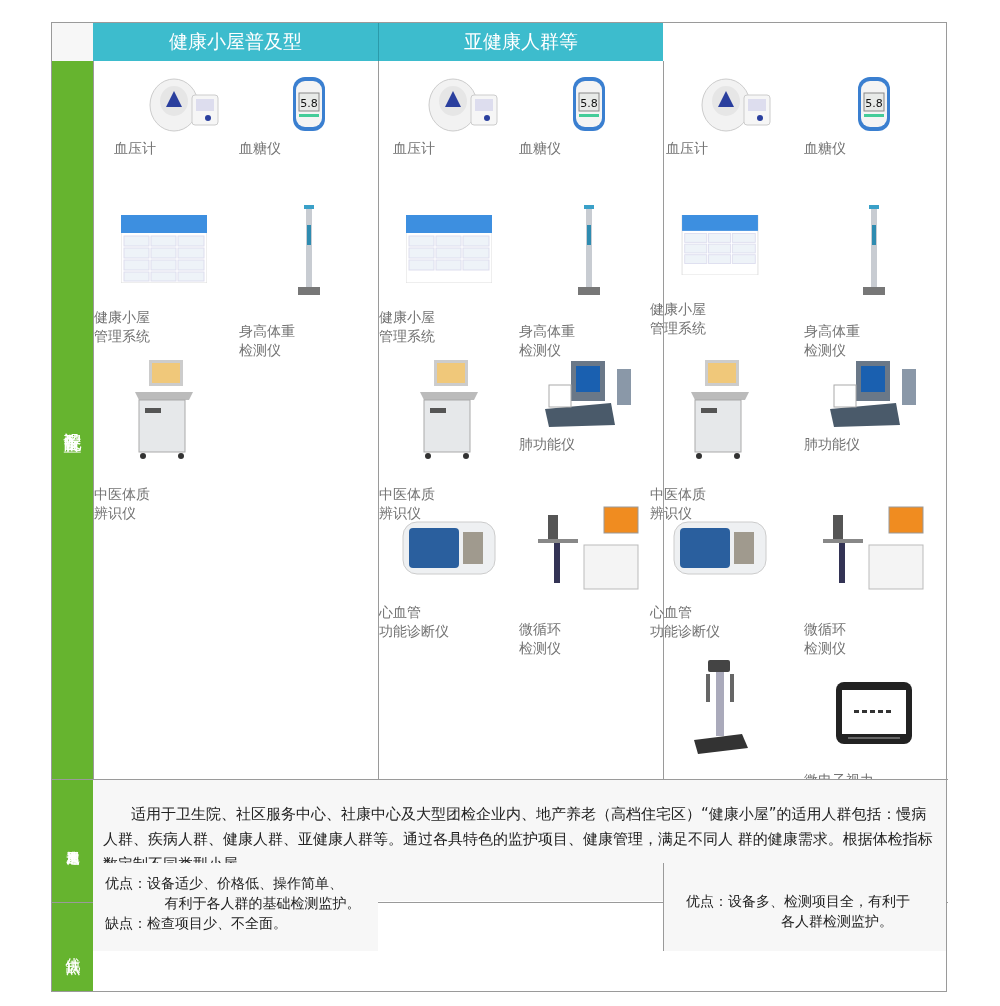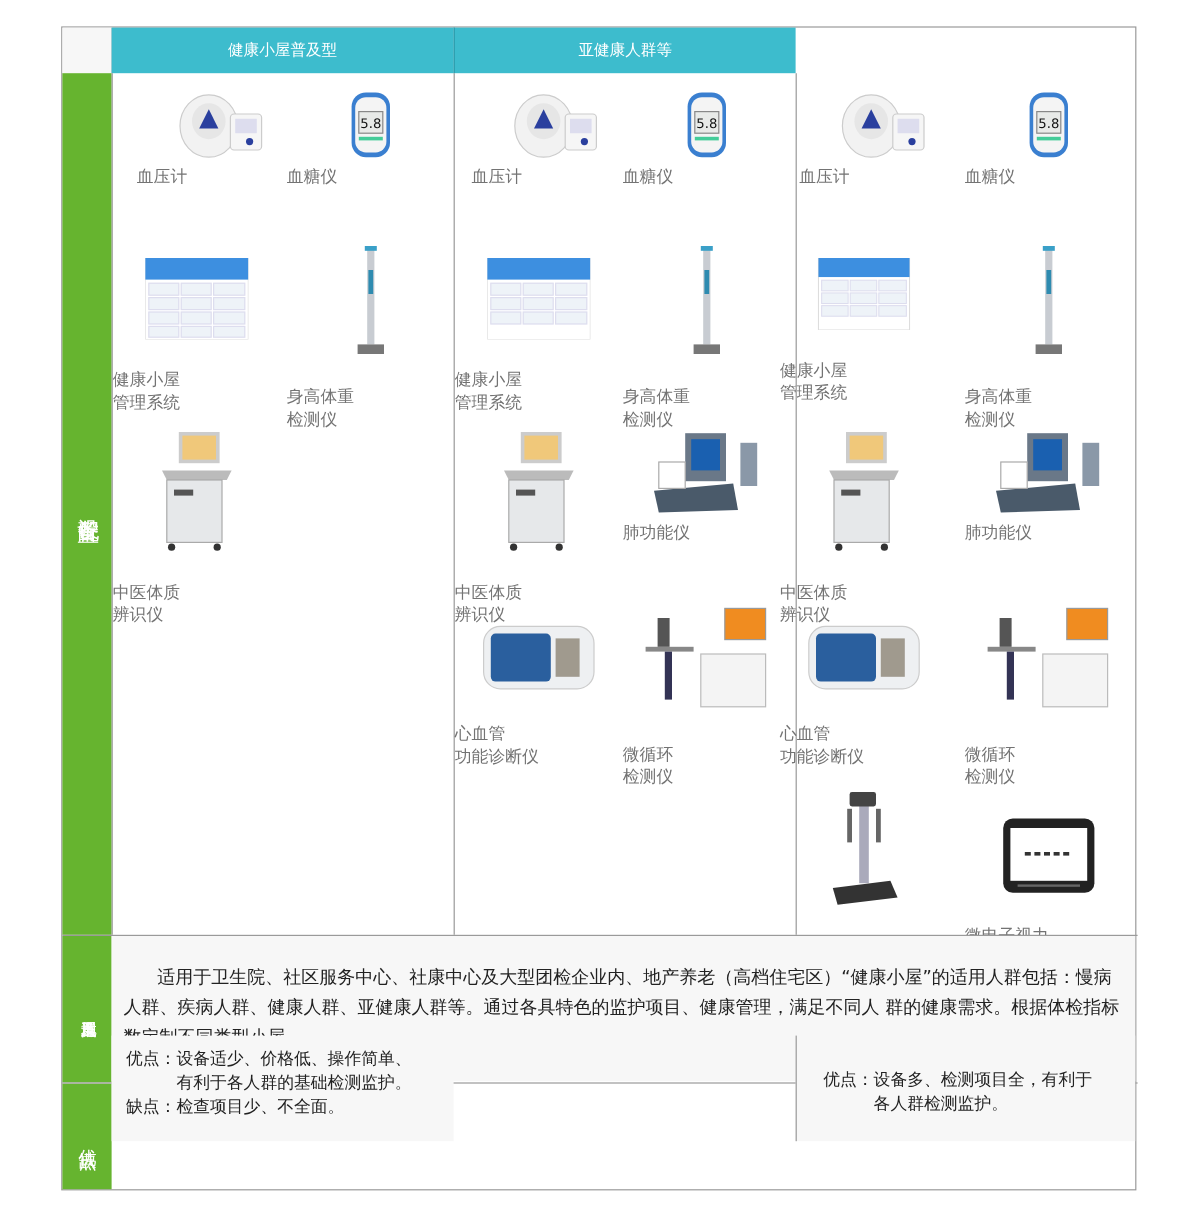--- a/index.html
+++ b/index.html
@@ -1,28 +1,28 @@
 <!DOCTYPE html>
 <html><head>
 <meta charset="utf-8">
 <style>
   html,body{margin:0;padding:0;background:#fff;}
   body{width:1000px;height:1006px;position:relative;font-family:"DejaVu Sans","Liberation Sans",sans-serif;color:#222;}
   .tbl{position:absolute;left:51px;top:22px;width:896px;height:970px;border:1px solid #9a9a9a;box-sizing:border-box;}
   .corner{position:absolute;left:0;top:0;width:41px;height:38px;background:#f7f7f7;border-right:1px solid #aaa;}
-  .hdr{position:absolute;top:0;height:38px;background:#3dbccd;color:#fff;font-size:13px;display:flex;align-items:center;justify-content:center;box-sizing:border-box;}
+  .hdr{position:absolute;top:0;height:38px;background:#3dbccd;color:#fff;font-size:19px;display:flex;align-items:center;justify-content:center;box-sizing:border-box;}
   .side{position:absolute;left:0;width:41px;background:#66b42f;color:#fff;display:flex;align-items:center;justify-content:center;writing-mode:vertical-rl;text-orientation:upright;letter-spacing:1px;}
   .col{position:absolute;top:38px;height:718px;border-left:1px solid #9a9a9a;box-sizing:border-box;}
   .dev{position:absolute;width:140px;text-align:left;font-size:14px;line-height:19px;color:#737373;}
   .img{margin:0 auto 6px;display:block;}
   .row-sep{position:absolute;left:0;width:896px;border-top:1px solid #9a9a9a;}
   .scope{position:absolute;left:41px;top:757px;width:853px;height:121px;background:#f7f7f7;}
   .scope p{margin:0;padding:22px 12px 0 10px;font-size:15px;line-height:25px;text-indent:28px;}
   .pc{position:absolute;top:840px;height:88px;background:#f7f7f7;font-size:14px;line-height:20px;box-sizing:border-box;}
-  .pc .ind{padding-left:42px;}
+  .pc .ind{padding-left:42px;text-align:center;}
 </style>
 </head>
 <body>
 
 <div class="tbl">
   <div class="corner"></div>
   <div class="hdr" style="left:41px;width:285px;">健康小屋普及型</div>
   <div class="hdr" style="left:326px;width:285px;border-left:1px solid #2b9aaa;">亚健康人群等</div>
 
   <div class="side" style="top:38px;height:718px;font-size:18px;">设备配置</div>
@@ -321,17 +321,17 @@
   <div class="scope">
     <p>适用于卫生院、社区服务中心、社康中心及大型团检企业内、地产养老（高档住宅区）“健康小屋”的适用人群包括：慢病人群、疾病人群、健康人群、亚健康人群等。通过各具特色的监护项目、健康管理，满足不同人 群的健康需求。根据体检指标数定制不同类型小屋。</p>
   </div>
   <div class="row-sep" style="top:879px;"></div>
 
   <div class="pc" style="left:41px;width:285px;padding:10px 0 0 12px;">
     <div><span>优点：</span><span>设备适少、价格低、操作简单、</span></div>
     <div class="ind">有利于各人群的基础检测监护。</div>
     <div><span>缺点：</span><span>检查项目少、不全面。</span></div>
   </div>
-  <div class="pc" style="left:611px;width:283px;border-left:1px solid #9a9a9a;padding:28px 0 0 22px;font-family:Liberation Mono, monospace;">
+  <div class="pc" style="left:611px;width:283px;border-left:1px solid #9a9a9a;padding:28px 0 0 22px;">
     <div><span>优点：</span><span>设备多、检测项目全，有利于</span></div>
     <div class="ind">各人群检测监护。</div>
   </div>
 </div>
 
 </body></html>

